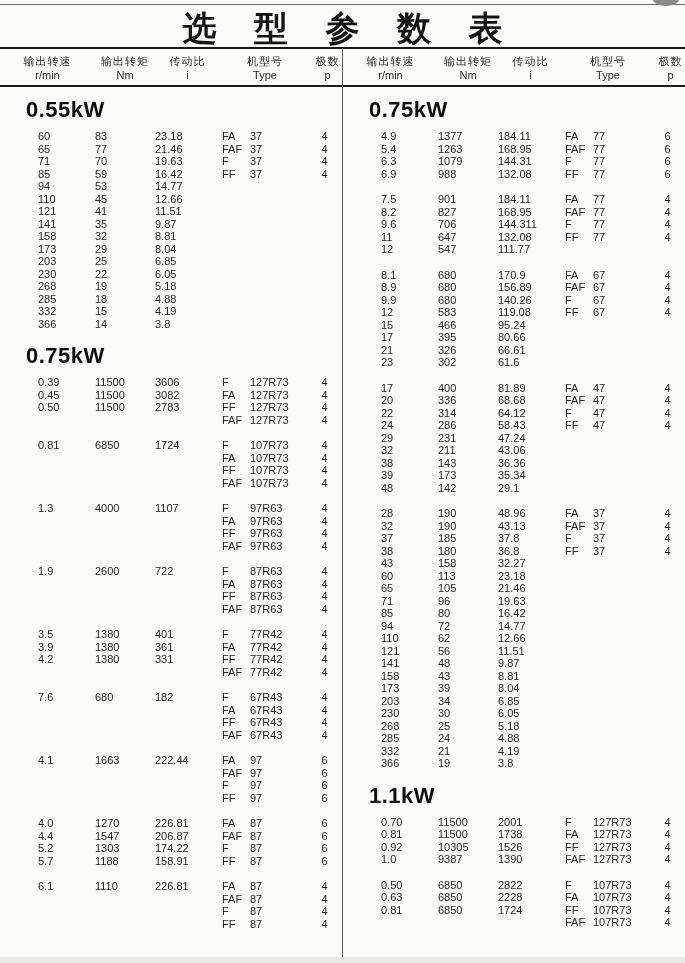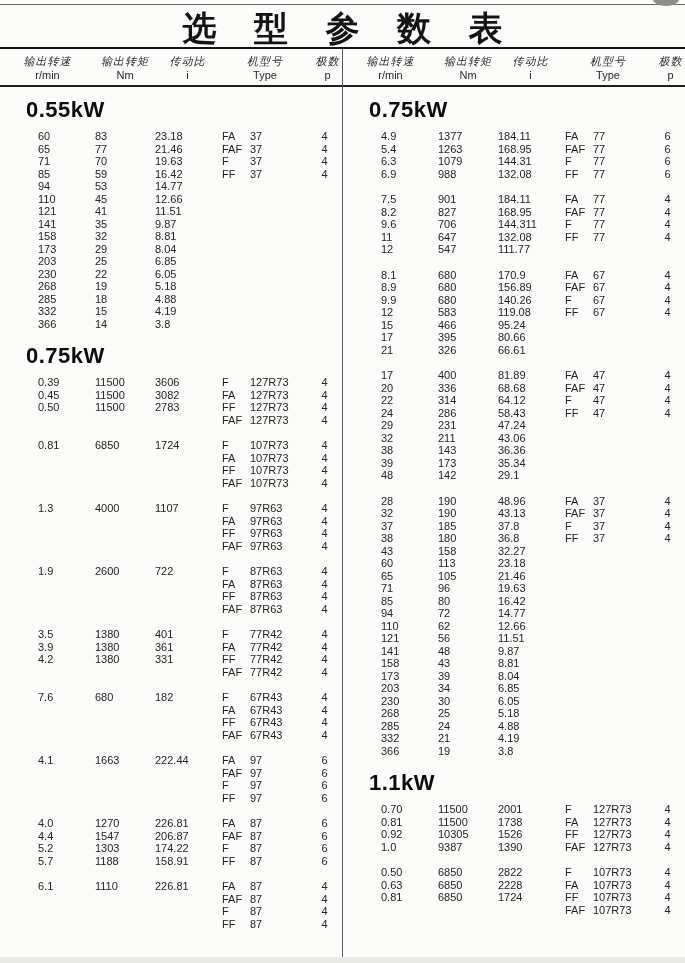--- a/index.html
+++ b/index.html
@@ -33,21 +33,21 @@
   }
   .panel{width:342px;box-sizing:border-box;}
   .divider{width:1px;background:#5a5a5a;}
   
   .hdr{
     display:grid;
     grid-template-columns:95px 60px 65px 90px 35px;
     padding:5px 0 3px 0;
   }
   .hcell{text-align:center;font-size:11px;line-height:14px;color:#2a2a2a;}
-  .hcell .zh{letter-spacing:1px;font-style:italic;}
+  .hcell .zh{letter-spacing:1px;}
   .hdr-rule{height:2px;background:#1e1e1e;margin-bottom:2px;}
   
   .kw-heading{
     font-size:22px;font-weight:800;
     margin:10px 0 7px 26px;
     letter-spacing:0.5px;color:#0d0d0d;
   }
   .panel .section:first-of-type .kw-heading{margin-top:6px;}
   .group{margin-bottom:13px;}
   .section{margin-bottom:2px;}
@@ -690,20 +690,28 @@
               <span class="c-poles"></span>
             </div>
             <div class="row">
               <span class="c-speed">21</span>
               <span class="c-torque">326</span>
               <span class="c-ratio">66.61</span>
               <span class="c-tprefix"></span>
               <span class="c-tsize"></span>
               <span class="c-poles"></span>
             </div>
+            <div class="row">
+              <span class="c-speed">23</span>
+              <span class="c-torque">302</span>
+              <span class="c-ratio">61.6</span>
+              <span class="c-tprefix"></span>
+              <span class="c-tsize"></span>
+              <span class="c-poles"></span>
+            </div>
           </div>
           <div class="group">
             <div class="row">
               <span class="c-speed">17</span>
               <span class="c-torque">400</span>
               <span class="c-ratio">81.89</span>
               <span class="c-tprefix">FA</span>
               <span class="c-tsize">47</span>
               <span class="c-poles">4</span>
             </div>

